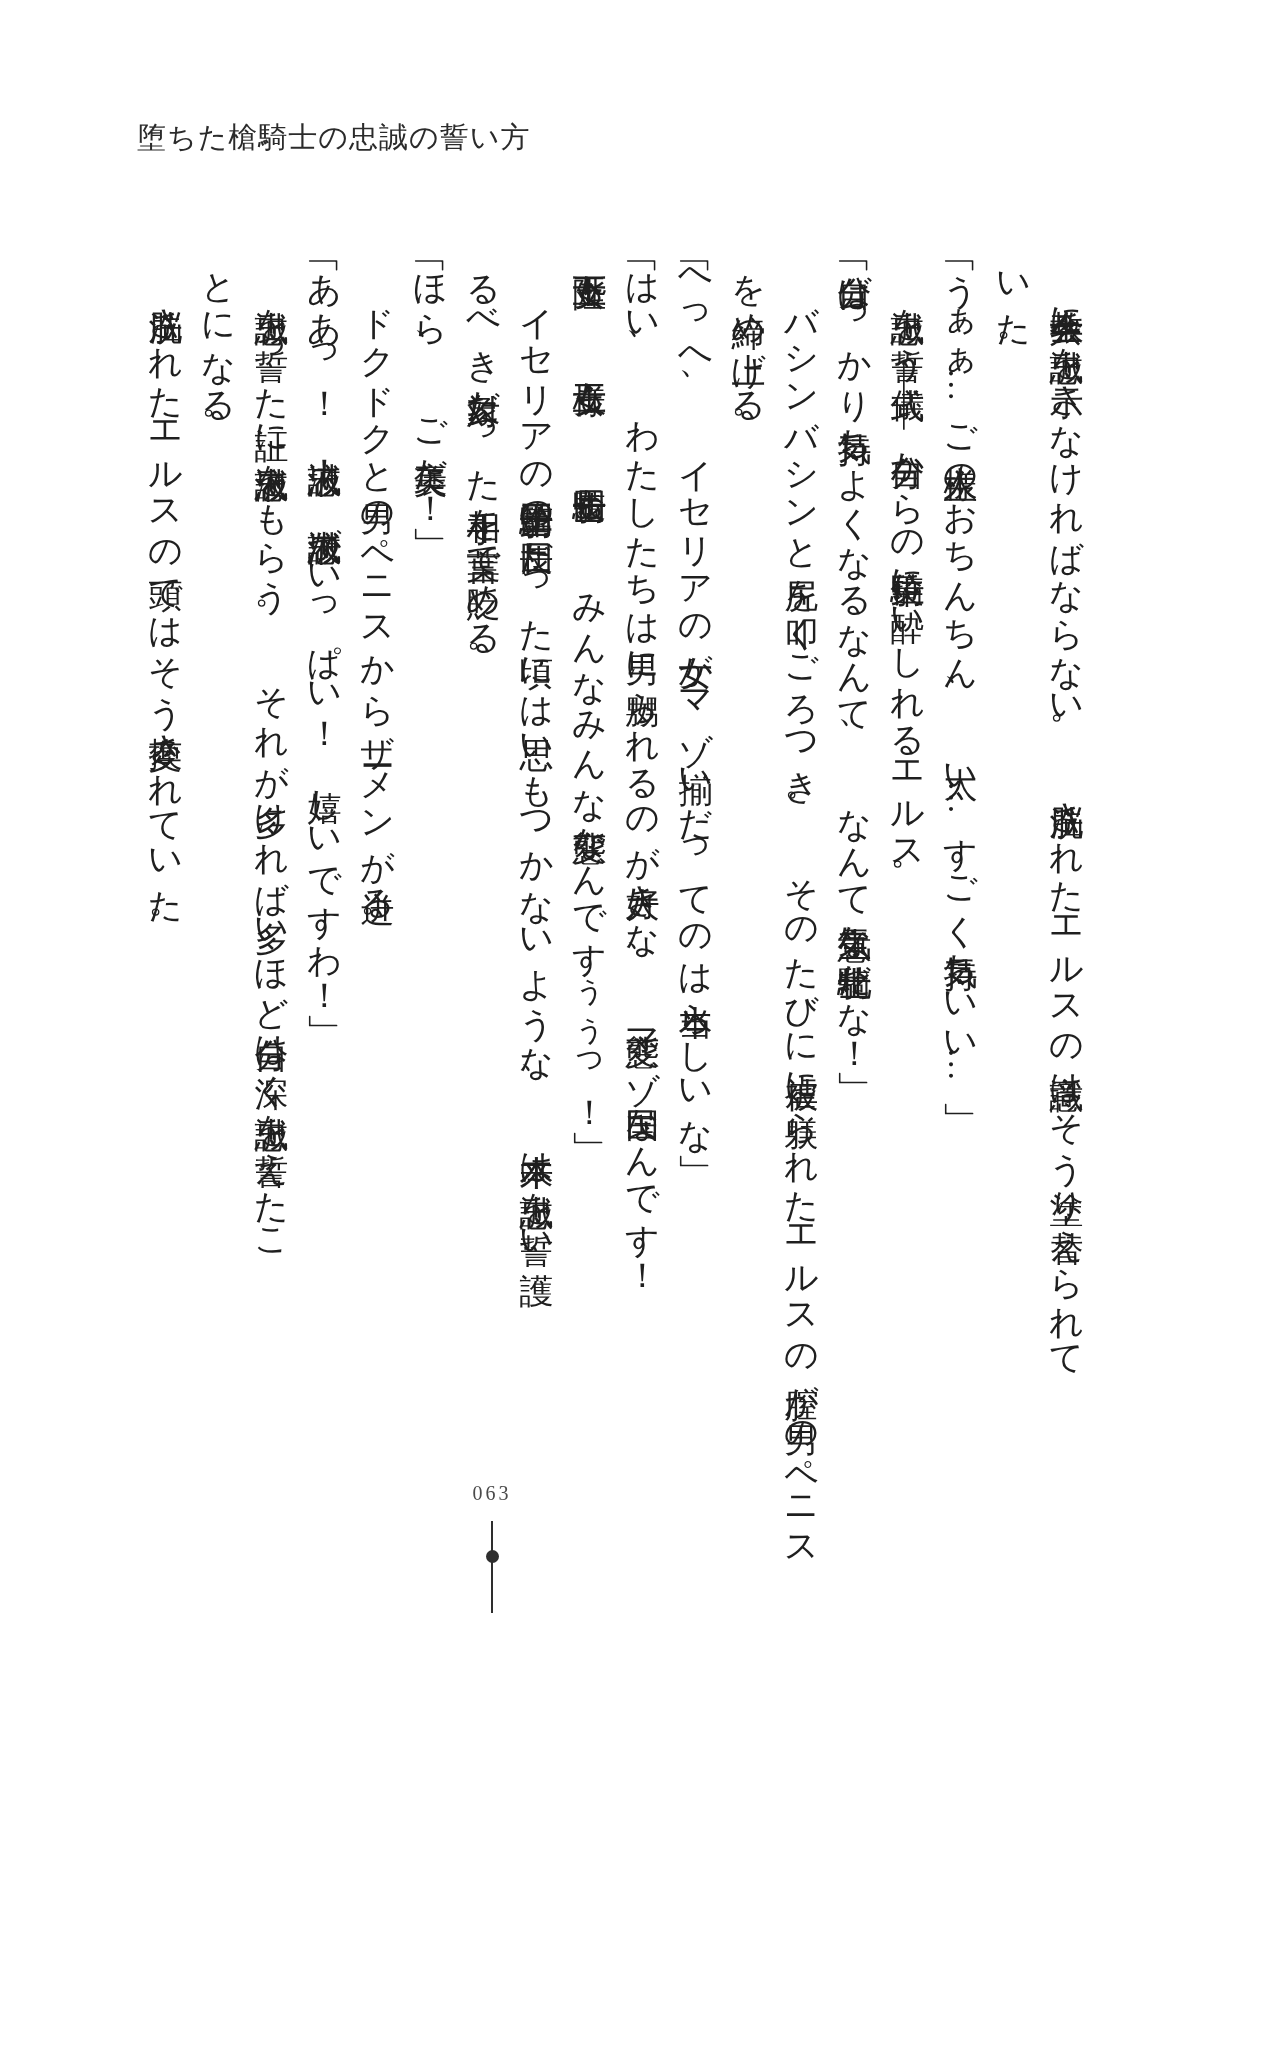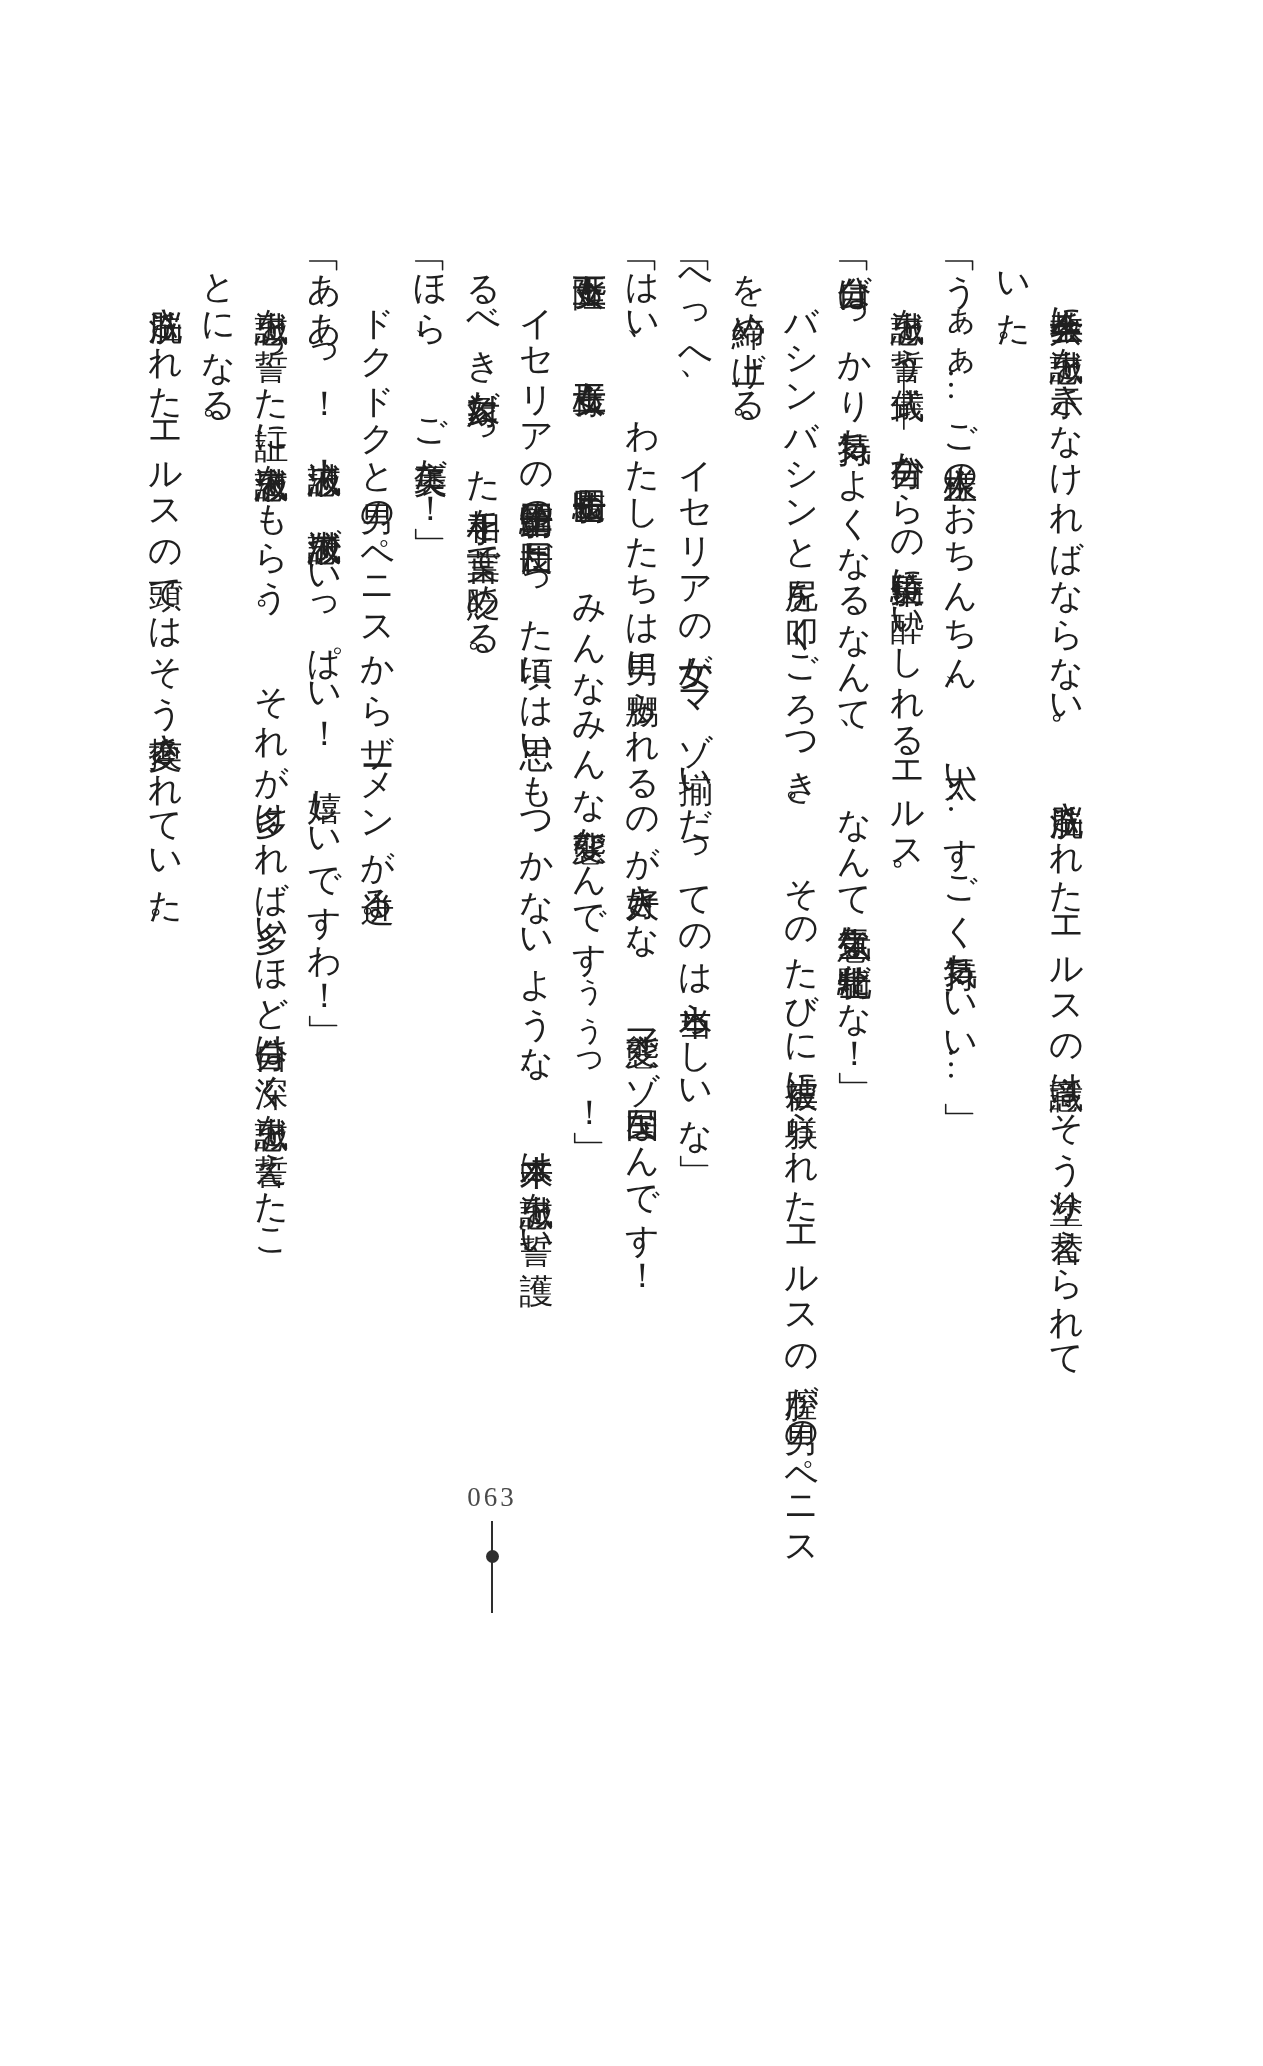--- a/index.html
+++ b/index.html
@@ -44,21 +44,21 @@
     margin: 0;
     padding: 0;
     white-space: nowrap;
   }
   .page-number {
     position: absolute;
     left: 447px;
     top: 1481px;
     width: 90px;
     text-align: center;
-    font-size: 27px;
+    font-size: 20px;
     letter-spacing: 3px;
     color: #4a4a4a;
     line-height: 1.2;
   }
   .ornament-line {
     position: absolute;
     left: 491px;
     top: 1521px;
     width: 2px;
     height: 92px;
@@ -72,20 +72,21 @@
     height: 13px;
     border-radius: 50%;
     background: #2e2e2e;
   }
 </style>
 </head>
 <body>
 
 <div class="page">
 
+  <div class="running-head">堕ちた槍騎士の忠誠の誓い方</div>
 
   <div class="text-block">
     <p class="text-column">　教会兵士に忠誠を示さなければならない。　洗脳されたエルスの意識はそう塗り替えられて</p>
     <p class="text-column">いた。</p>
     <p class="text-column">「うぁぁ…ご主人様のおちんちん、　太い…すごく気持ちいい…」</p>
     <p class="text-column">　忠誠を誓う儀式――自分からの騎乗位に酔いしれるエルス。</p>
     <p class="text-column">「自分ばっかり気持ちよくなるなんて、　なんて生意気な牝騎士だな！」</p>
     <p class="text-column">　バシンバシンと尻を叩くごろつき。　そのたびに被虐に躾られたエルスの膣が男のペニス</p>
     <p class="text-column">を締め上げる。</p>
     <p class="text-column">「へっへ、　イセリアの女がマゾ揃いだってのは本当らしいな」</p>

